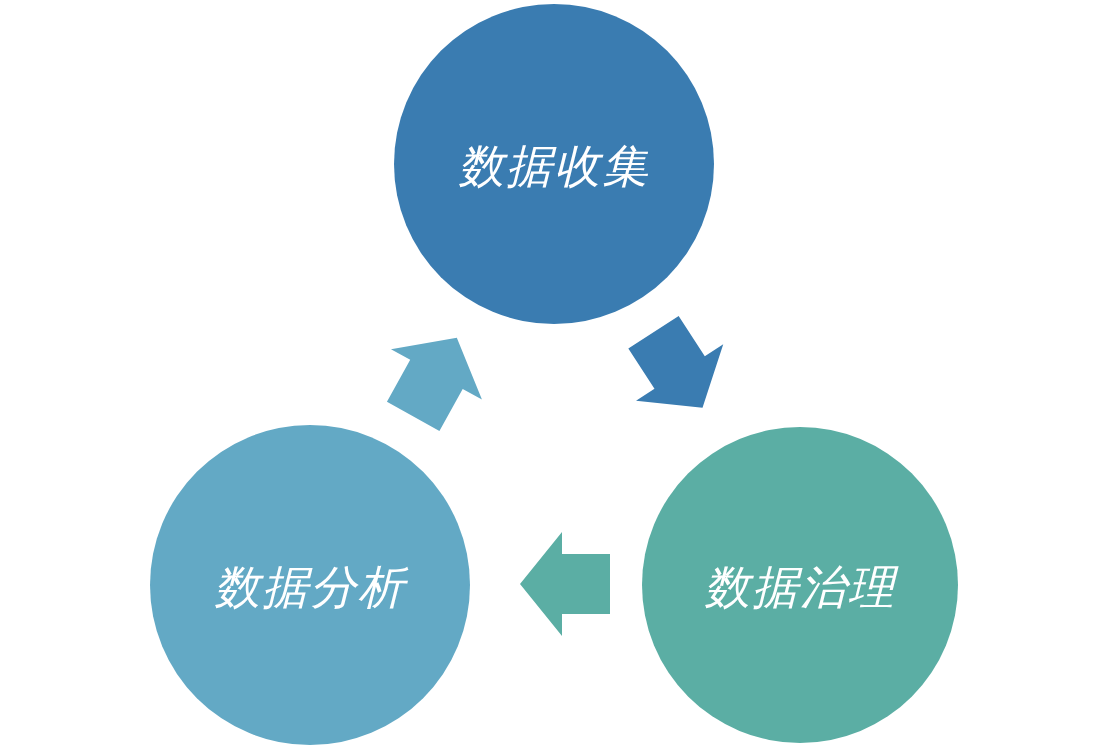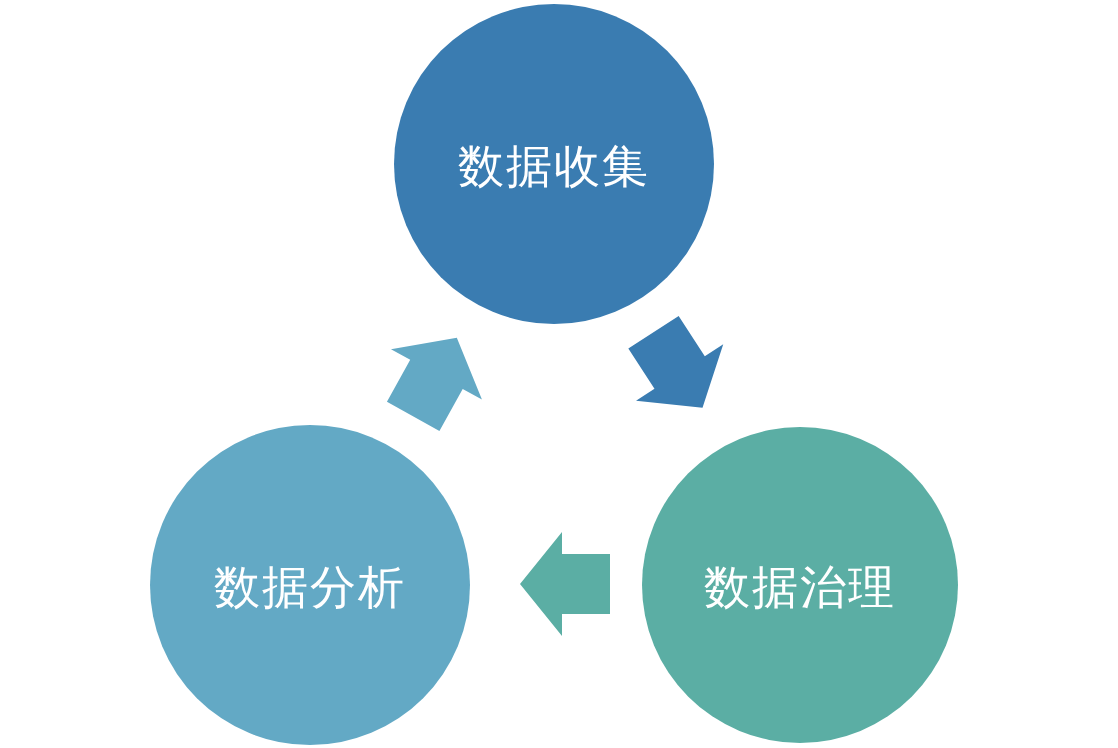--- a/index.html
+++ b/index.html
@@ -7,20 +7,21 @@
     padding: 0;
     background: #ffffff;
     font-family: "Liberation Sans", sans-serif;
   }
   .canvas {
     position: relative;
     width: 980px;
     height: 748px;
     background: #ffffff;
     overflow: hidden;
+    font-style: italic;
   }
   svg { display: block; }
   .node-label {
     font-family: "Liberation Sans", sans-serif;
     font-size: 46px;
     letter-spacing: 2px;
     font-weight: 500;
     text-anchor: middle;
     dominant-baseline: central;
   }

